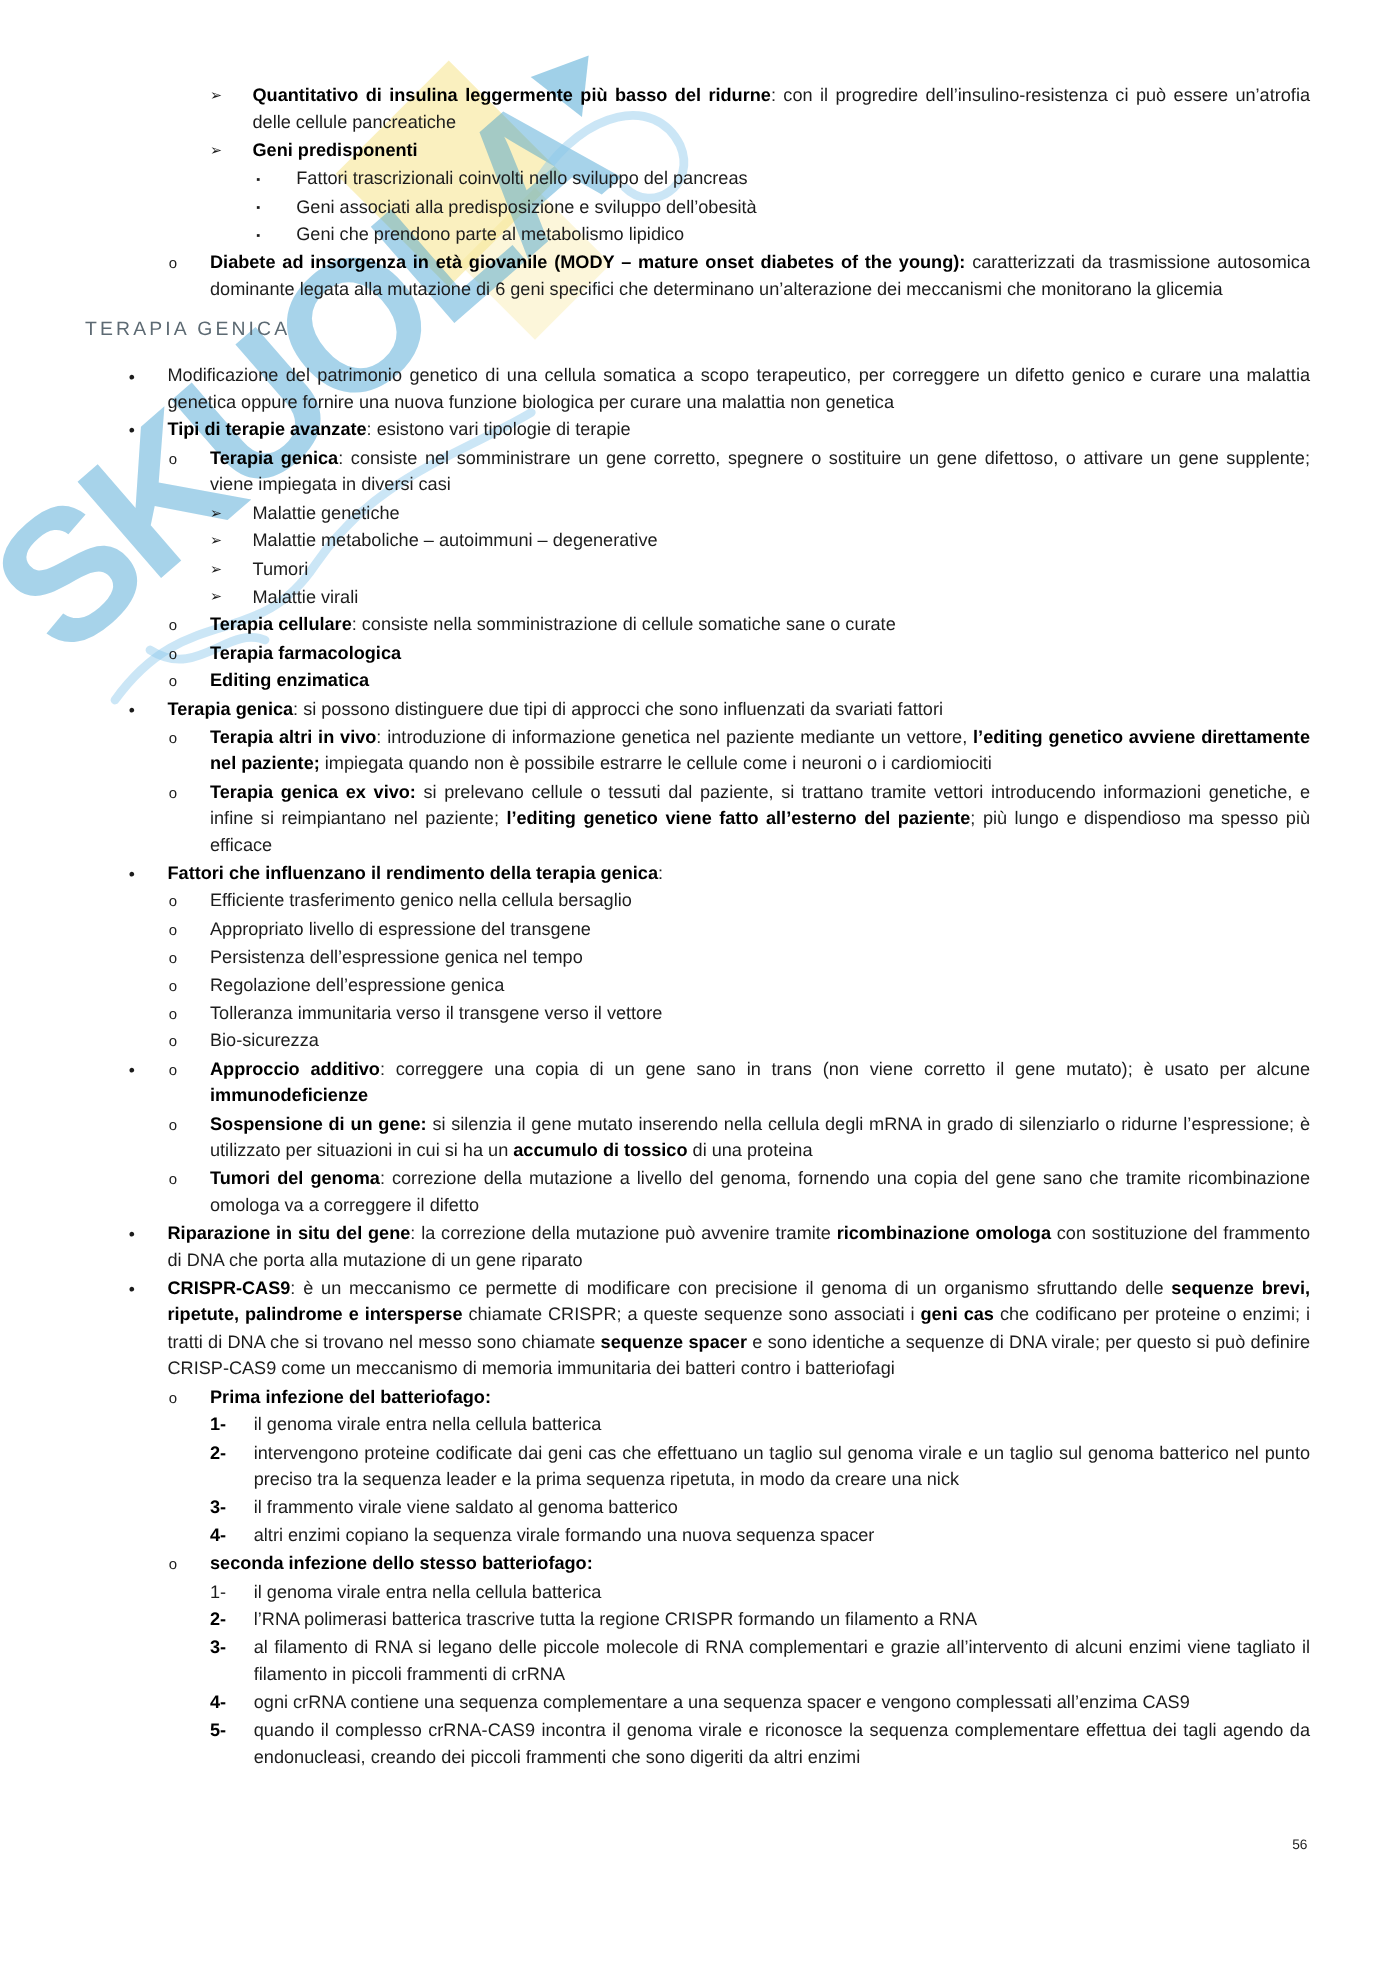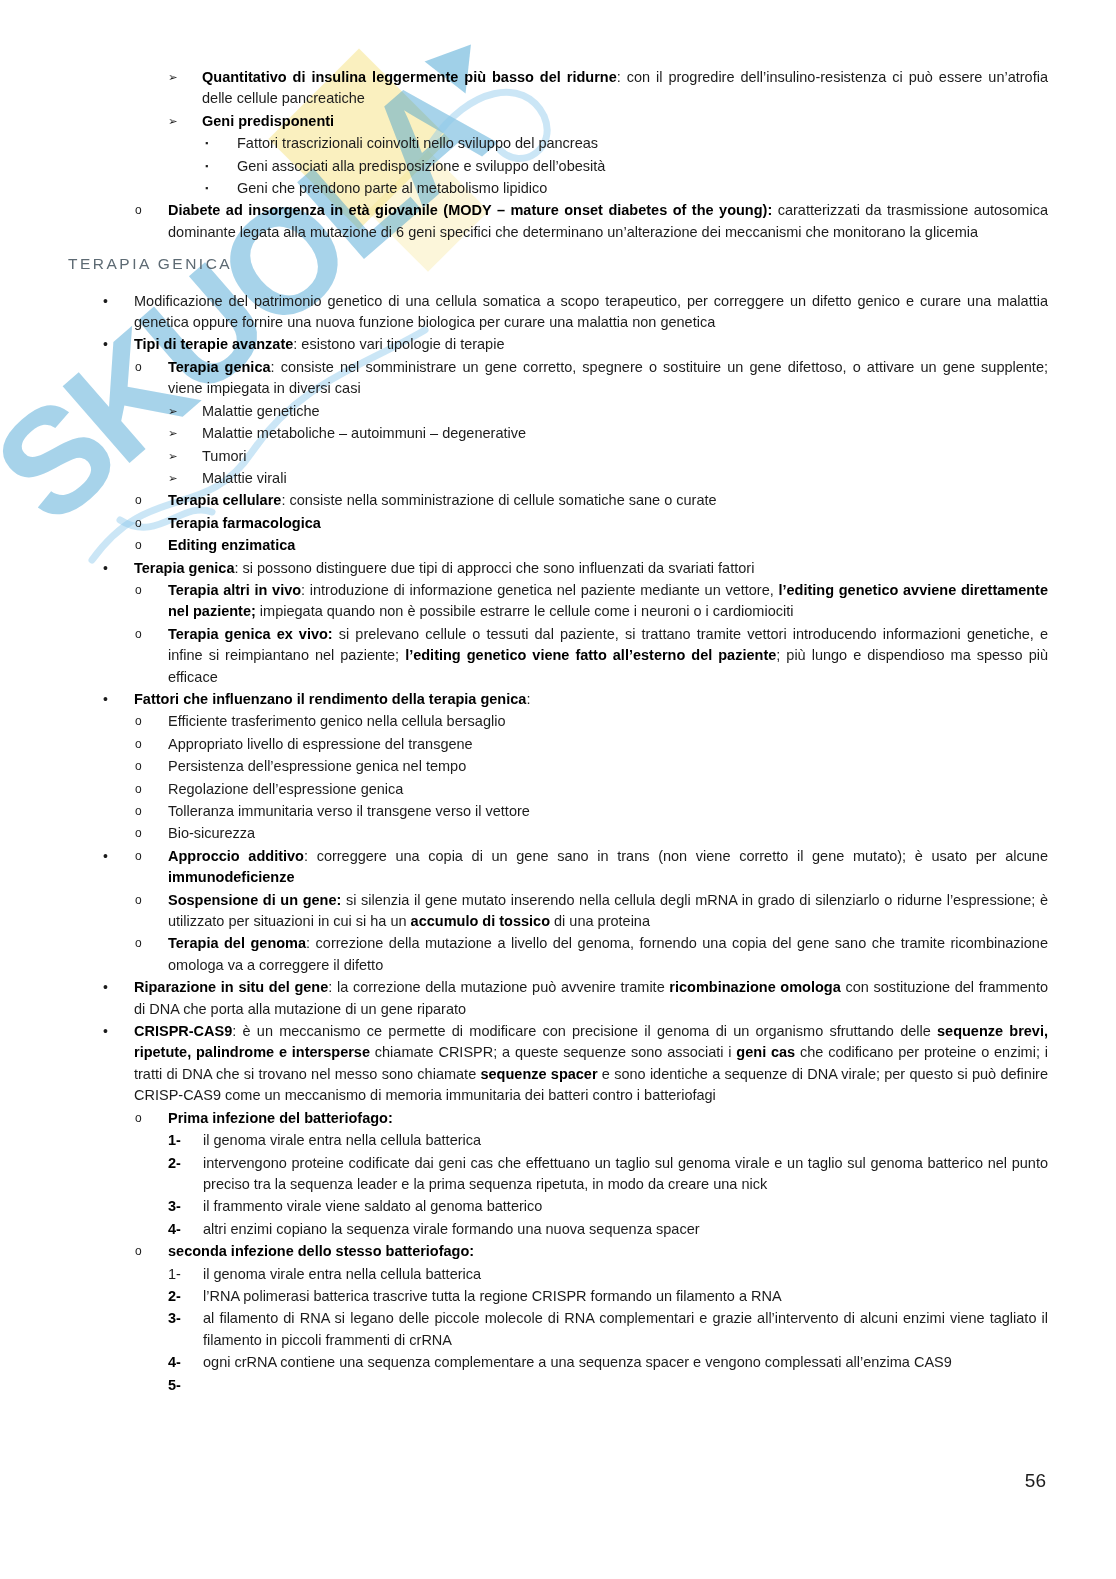--- a/index.html
+++ b/index.html
@@ -53,21 +53,21 @@
   .mk.num{font-size:14.5px;}
   .mk.bold{font-weight:700;color:#000;}
   .heading{
     margin:10px 0 16px 68px;
     font-size:15.5px;letter-spacing:2.5px;
     color:#5d6a73;line-height:21.4px;
     text-align:left;
   }
   .pagenum{
     position:absolute;top:1470px;right:70px;z-index:1;
-    font-size:19px;color:#1c1c1c;
+    font-size:11px;color:#1c1c1c;
   }
 </style>
 </head>
 <body>
 
 <div class="page">
 
   <div class="watermark">
     <div class="wm-diamond"></div>
     <div class="wm-diamond2"></div>
@@ -106,31 +106,31 @@
       <div class="blk l1"><span class="mk dot">•</span><span><b>Fattori che influenzano il rendimento della terapia genica</b><span>:</span></span></div>
       <div class="blk l2"><span class="mk circle">o</span><span><span>Efficiente trasferimento genico nella cellula bersaglio</span></span></div>
       <div class="blk l2"><span class="mk circle">o</span><span><span>Appropriato livello di espressione del transgene</span></span></div>
       <div class="blk l2"><span class="mk circle">o</span><span><span>Persistenza dell’espressione genica nel tempo</span></span></div>
       <div class="blk l2"><span class="mk circle">o</span><span><span>Regolazione dell’espressione genica</span></span></div>
       <div class="blk l2"><span class="mk circle">o</span><span><span>Tolleranza immunitaria verso il transgene verso il vettore</span></span></div>
       <div class="blk l2"><span class="mk circle">o</span><span><span>Bio-sicurezza</span></span></div>
       <div class="blk l1"><span class="mk dot">•</span></div>
       <div class="blk l2"><span class="mk circle">o</span><span><b>Approccio additivo</b><span>: correggere una copia di un gene sano in trans (non viene corretto il gene mutato); è usato per alcune </span><b>immunodeficienze</b></span></div>
       <div class="blk l2"><span class="mk circle">o</span><span><b>Sospensione di un gene:</b><span> si silenzia il gene mutato inserendo nella cellula degli mRNA in grado di silenziarlo o ridurne l’espressione; è utilizzato per situazioni in cui si ha un </span><b>accumulo di tossico</b><span> di una proteina</span></span></div>
-      <div class="blk l2"><span class="mk circle">o</span><span><b>Terapia del genoma</b><span>: correzione della mutazione a livello del genoma, fornendo una copia del gene sano che tramite ricombinazione omologa va a correggere il difetto</span></span></div>
+      <div class="blk l2"><span class="mk circle">o</span><span><b>Tumori del genoma</b><span>: correzione della mutazione a livello del genoma, fornendo una copia del gene sano che tramite ricombinazione omologa va a correggere il difetto</span></span></div>
       <div class="blk l1"><span class="mk dot">•</span><span><b>Riparazione in situ del gene</b><span>: la correzione della mutazione può avvenire tramite </span><b>ricombinazione omologa</b><span> con sostituzione del frammento di DNA che porta alla mutazione di un gene riparato</span></span></div>
       <div class="blk l1"><span class="mk dot">•</span><span><b>CRISPR-CAS9</b><span>: è un meccanismo ce permette di modificare con precisione il genoma di un organismo sfruttando delle </span><b>sequenze brevi, ripetute, palindrome e intersperse</b><span> chiamate CRISPR; a queste sequenze sono associati i </span><b>geni cas</b><span> che codificano per proteine o enzimi; i tratti di DNA che si trovano nel messo sono chiamate </span><b>sequenze spacer</b><span> e sono identiche a sequenze di DNA virale; per questo si può definire CRISP-CAS9 come un meccanismo di memoria immunitaria dei batteri contro i batteriofagi</span></span></div>
       <div class="blk l2"><span class="mk circle">o</span><span><b>Prima infezione del batteriofago:</b></span></div>
       <div class="blk ln"><span class="mk num bold">1-</span><span><span>il genoma virale entra nella cellula batterica</span></span></div>
       <div class="blk ln"><span class="mk num bold">2-</span><span><span>intervengono proteine codificate dai geni cas che effettuano un taglio sul genoma virale e un taglio sul genoma batterico nel punto preciso tra la sequenza leader e la prima sequenza ripetuta, in modo da creare una nick</span></span></div>
       <div class="blk ln"><span class="mk num bold">3-</span><span><span>il frammento virale viene saldato al genoma batterico</span></span></div>
       <div class="blk ln"><span class="mk num bold">4-</span><span><span>altri enzimi copiano la sequenza virale formando una nuova sequenza spacer</span></span></div>
       <div class="blk l2"><span class="mk circle">o</span><span><b>seconda infezione dello stesso batteriofago:</b></span></div>
       <div class="blk ln"><span class="mk num">1-</span><span><span>il genoma virale entra nella cellula batterica</span></span></div>
       <div class="blk ln"><span class="mk num bold">2-</span><span><span>l’RNA polimerasi batterica trascrive tutta la regione CRISPR formando un filamento a RNA</span></span></div>
       <div class="blk ln"><span class="mk num bold">3-</span><span><span>al filamento di RNA si legano delle piccole molecole di RNA complementari e grazie all’intervento di alcuni enzimi viene tagliato il filamento in piccoli frammenti di crRNA</span></span></div>
       <div class="blk ln"><span class="mk num bold">4-</span><span><span>ogni crRNA contiene una sequenza complementare a una sequenza spacer e vengono complessati all’enzima CAS9</span></span></div>
-      <div class="blk ln"><span class="mk num bold">5-</span></div>
+      <div class="blk ln"><span class="mk num bold">5-</span><span><span>quando il complesso crRNA-CAS9 incontra il genoma virale e riconosce la sequenza complementare effettua dei tagli agendo da endonucleasi, creando dei piccoli frammenti che sono digeriti da altri enzimi</span></span></div>
     </div>
 
   <div class="pagenum">56</div>
 
 </div>
 
 </body></html>

